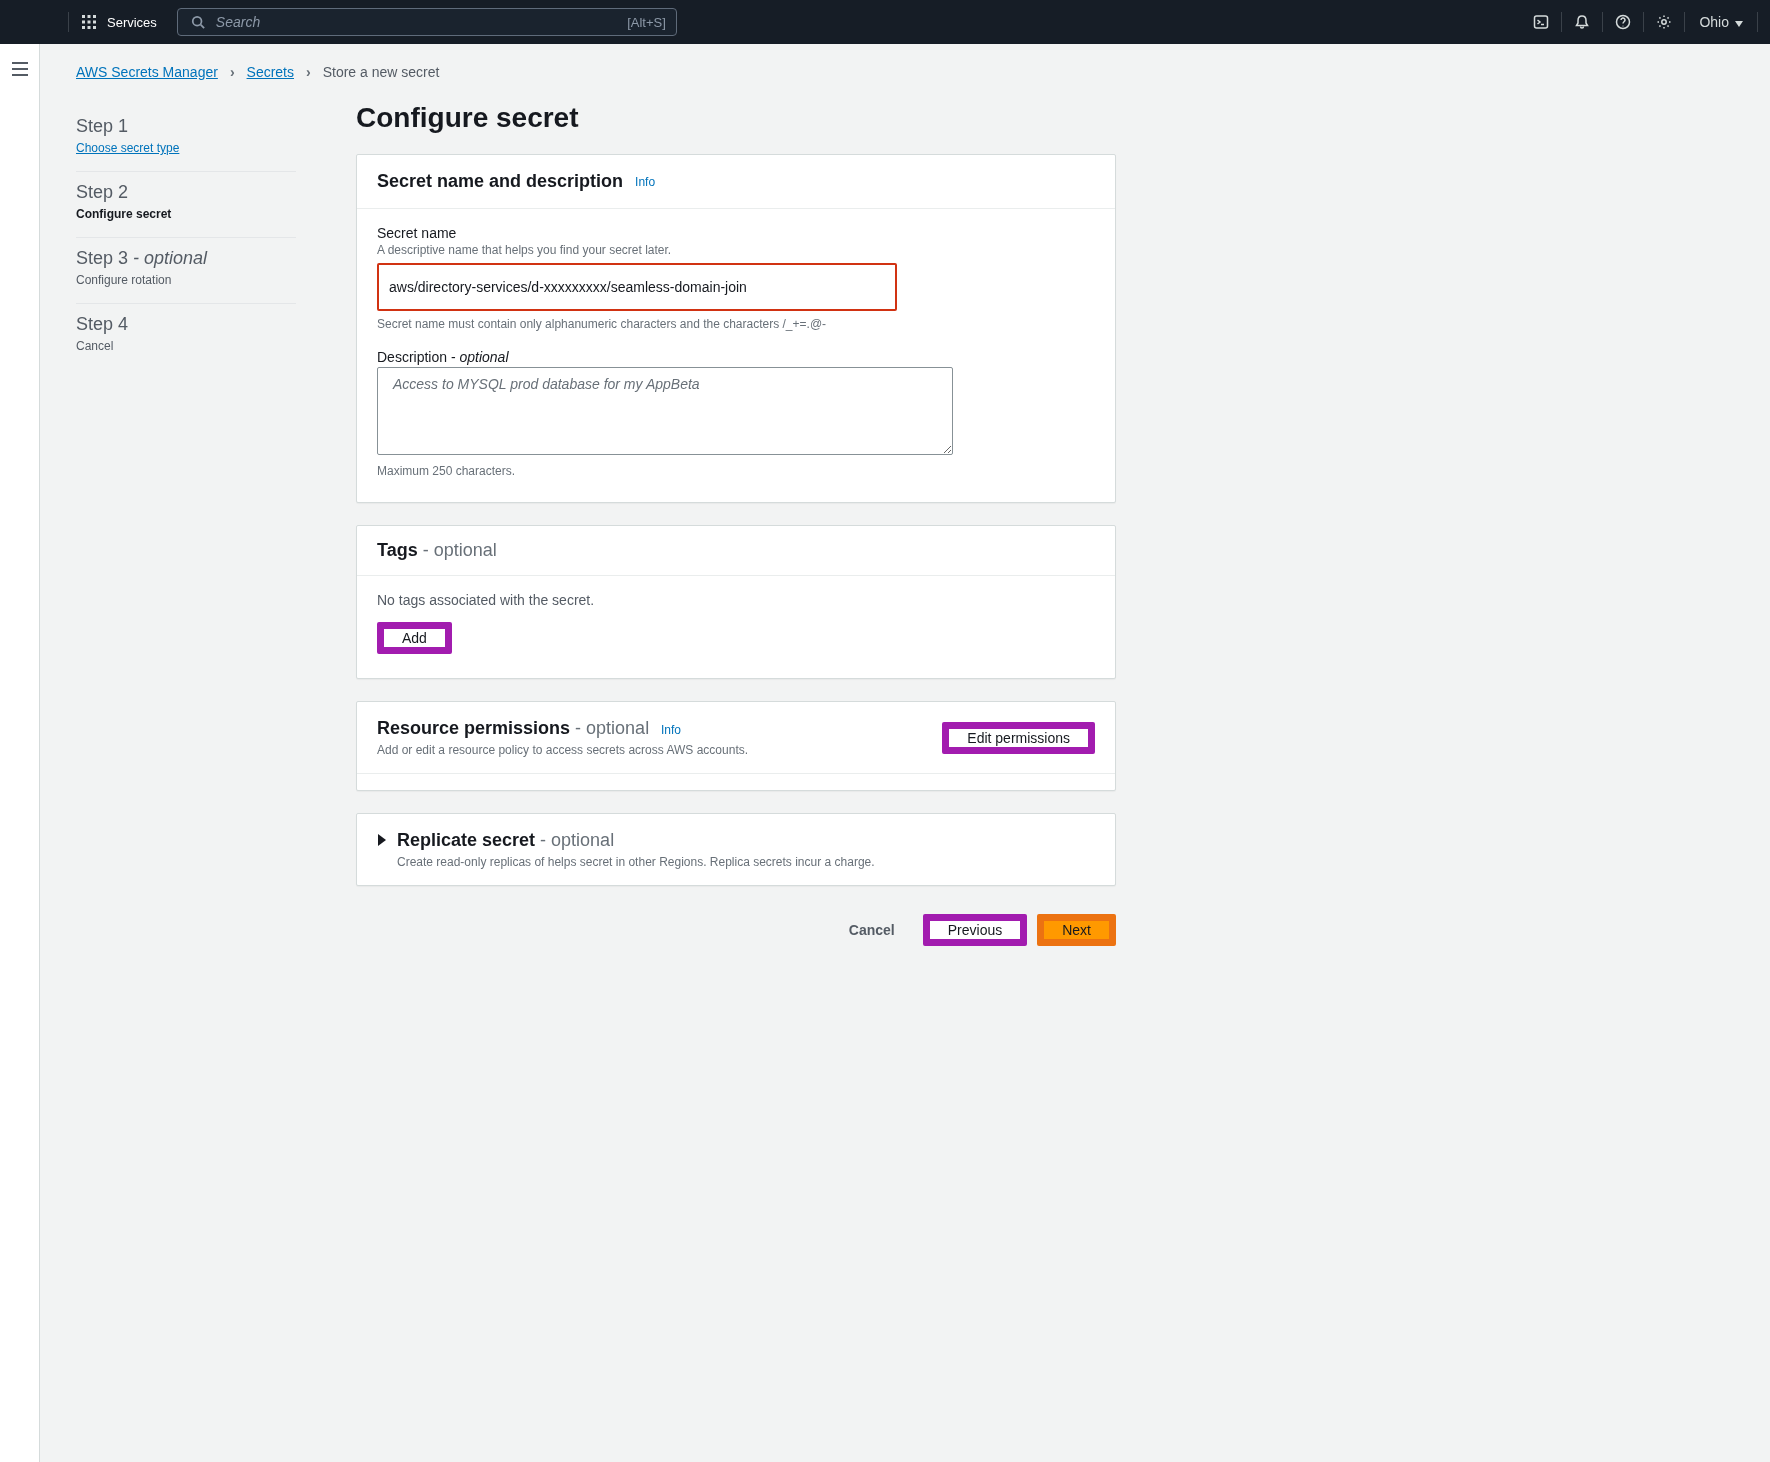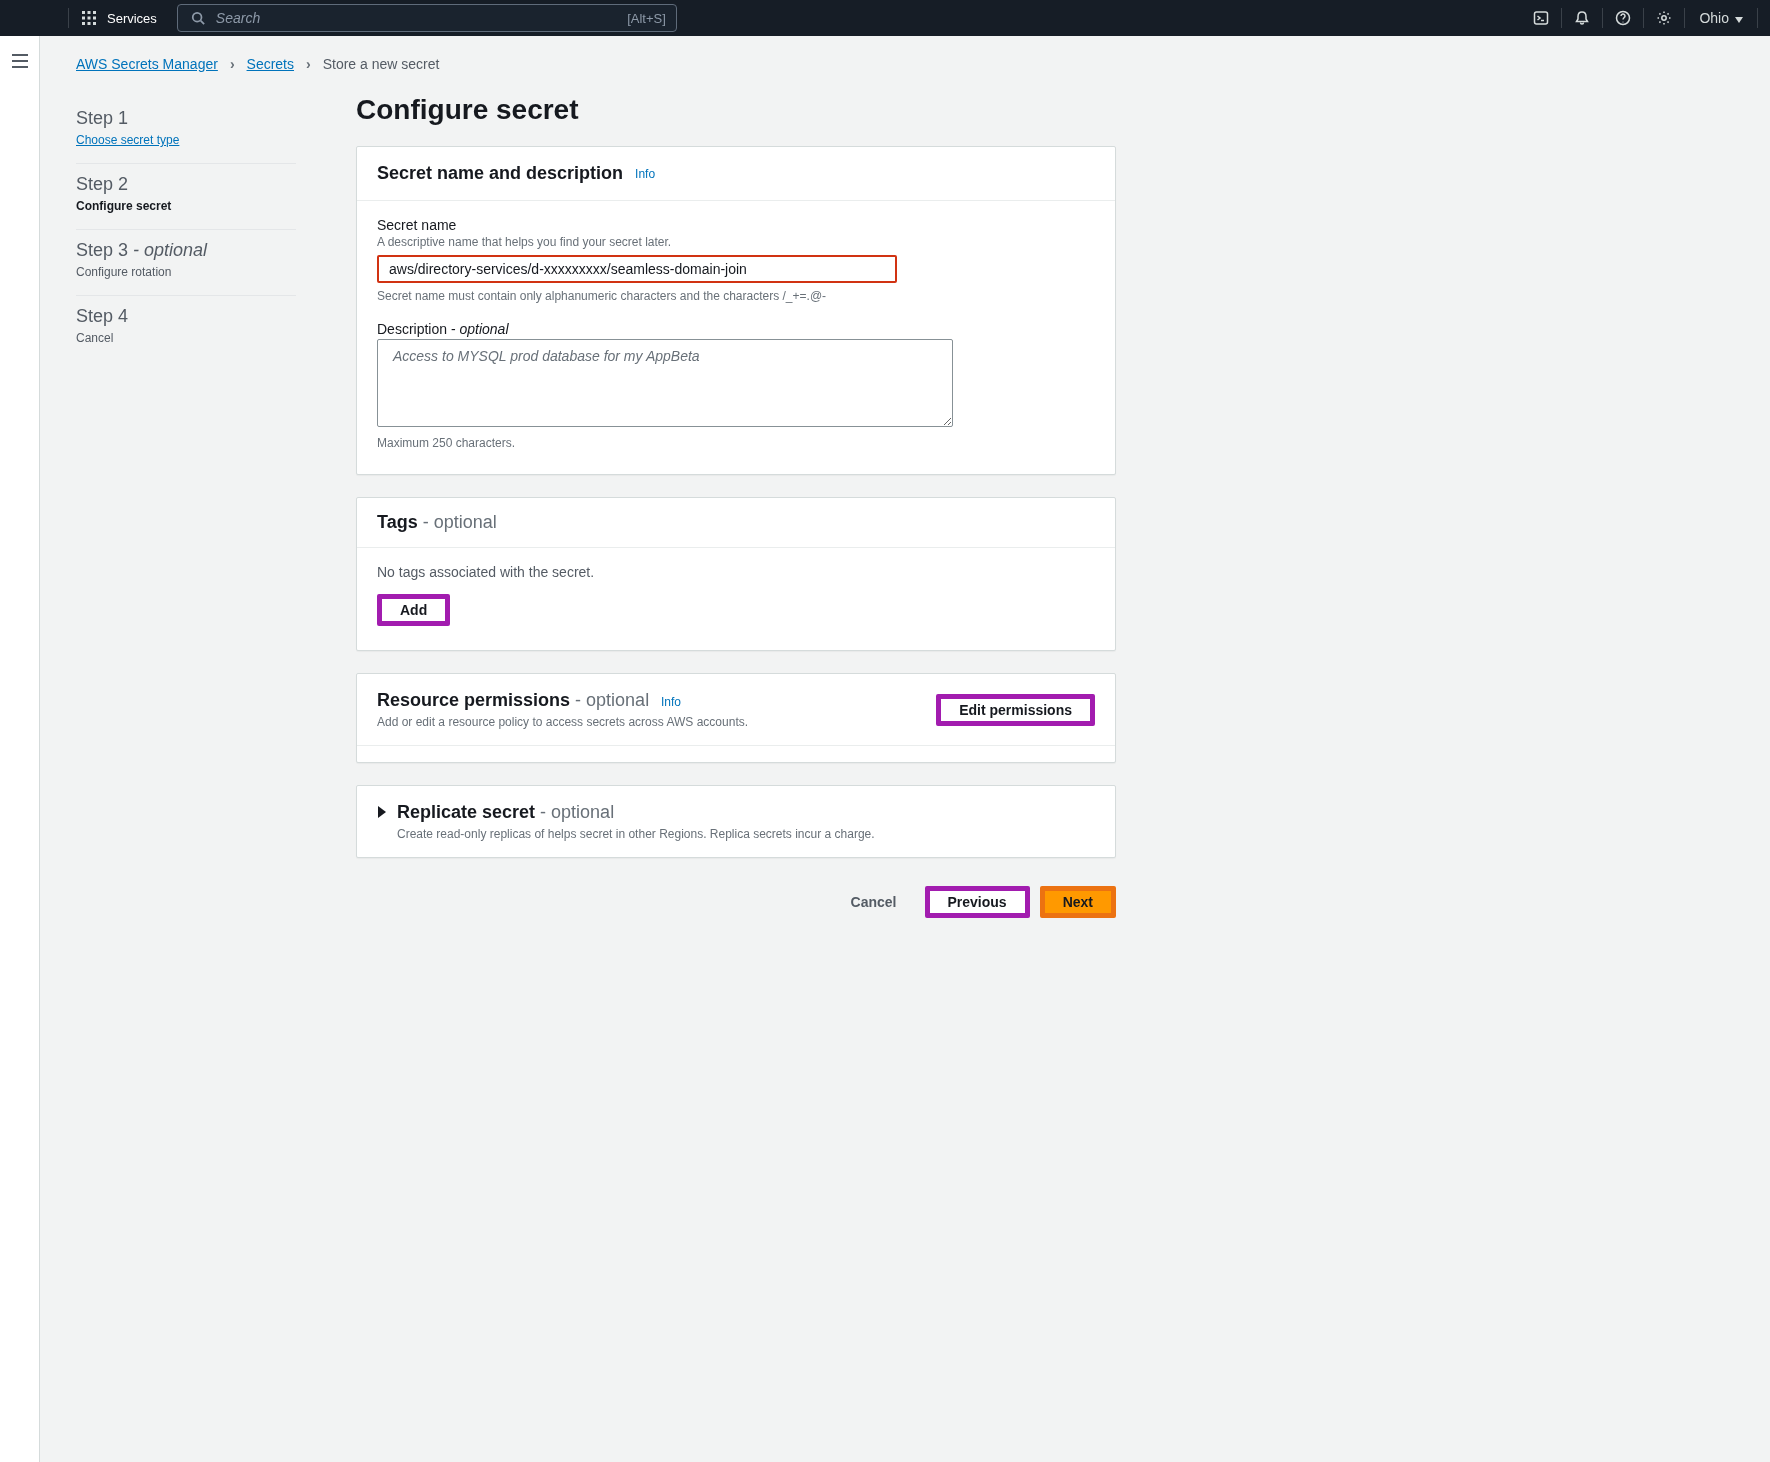--- a/index.html
+++ b/index.html
@@ -16,21 +16,21 @@
   }
   *{box-sizing:border-box;}
   html,body{margin:0;padding:0;height:100%;}
   body{
     font-family:"Amazon Ember","Helvetica Neue",Arial,sans-serif;
     font-size:14px;color:var(--aws-text);background:#ffffff;
   }
 
   
   .navbar{
-    height:36px;background:var(--aws-navbar);color:#d5dbdb;
+    height:44px;background:var(--aws-navbar);color:#d5dbdb;
     display:flex;align-items:center;padding:12px 12px;position:relative;
   }
   .nav-left{display:flex;align-items:center;gap:10px;margin-left:56px;}
   .nav-divider{width:1px;height:20px;background:#3a4149;}
   .nav-glyph{display:inline-flex;align-items:center;justify-content:center;width:20px;height:20px;color:#d5dbdb;}
   .services-btn{display:flex;align-items:center;gap:8px;cursor:pointer;}
   .services-btn span{font-size:13px;color:#ffffff;}
   .search-wrap{
     flex:0 0 500px;display:flex;align-items:center;height:28px;
     border:1px solid #5f6b7a;border-radius:4px;background:#1a232e;
@@ -85,35 +85,35 @@
   .panel-header.small{padding:14px 20px;}
   .panel-title{font-size:18px;font-weight:700;}
   .optional-tag{font-size:18px;font-weight:400;color:#687078;}
   .info-link{font-size:12px;color:var(--aws-link);cursor:pointer;font-weight:normal;}
   .panel-body{padding:16px 20px 24px 20px;}
 
   .field-label{font-size:14px;font-weight:400;color:#16191f;margin-bottom:2px;}
   .field-hint{font-size:12px;color:#687078;margin-bottom:6px;}
   .field-hint.after{margin-top:6px;margin-bottom:0;}
   .text-input{
-    width:520px;max-width:100%;height:28px;border:1px solid #879196;border-radius:2px;
+    width:520px;max-width:100%;height:48px;border:1px solid #879196;border-radius:2px;
     padding:0 10px;font-size:14px;color:#16191f;
   }
   .text-input.highlight{border:2px solid #d13212;}
   .textarea-input{
     width:576px;max-width:100%;height:88px;border:1px solid #879196;border-radius:2px;
     padding:8px 15px;font-size:14px;color:#16191f;font-family:inherit;resize:both;
   }
   .textarea-input::placeholder{font-style:italic;color:#687078;}
   .field-block{margin-bottom:18px;}
   .field-block:last-child{margin-bottom:0;}
 
   .btn{
     display:inline-flex;align-items:center;justify-content:center;
-    border:5px solid #a21caf;background:#fff;color:#16191f;font-weight:700;
+    border:7px solid #a21caf;background:#fff;color:#16191f;font-weight:400;
     height:32px;padding:0 18px;border-radius:2px;cursor:pointer;font-size:14px;
   }
   .btn.primary{background:var(--aws-orange);border-color:var(--aws-orange-dark);color:#16191f;}
   .btn.link{border:none;background:transparent;color:#545b64;font-weight:700;}
   .footer-actions{display:flex;justify-content:flex-end;gap:10px;padding-top:6px;}
 
   .panel-header.flex{justify-content:space-between;}
   .panel-header .header-left{display:flex;flex-direction:column;gap:4px;}
   .panel-subtext{font-size:12px;color:#687078;font-weight:400;}
 

